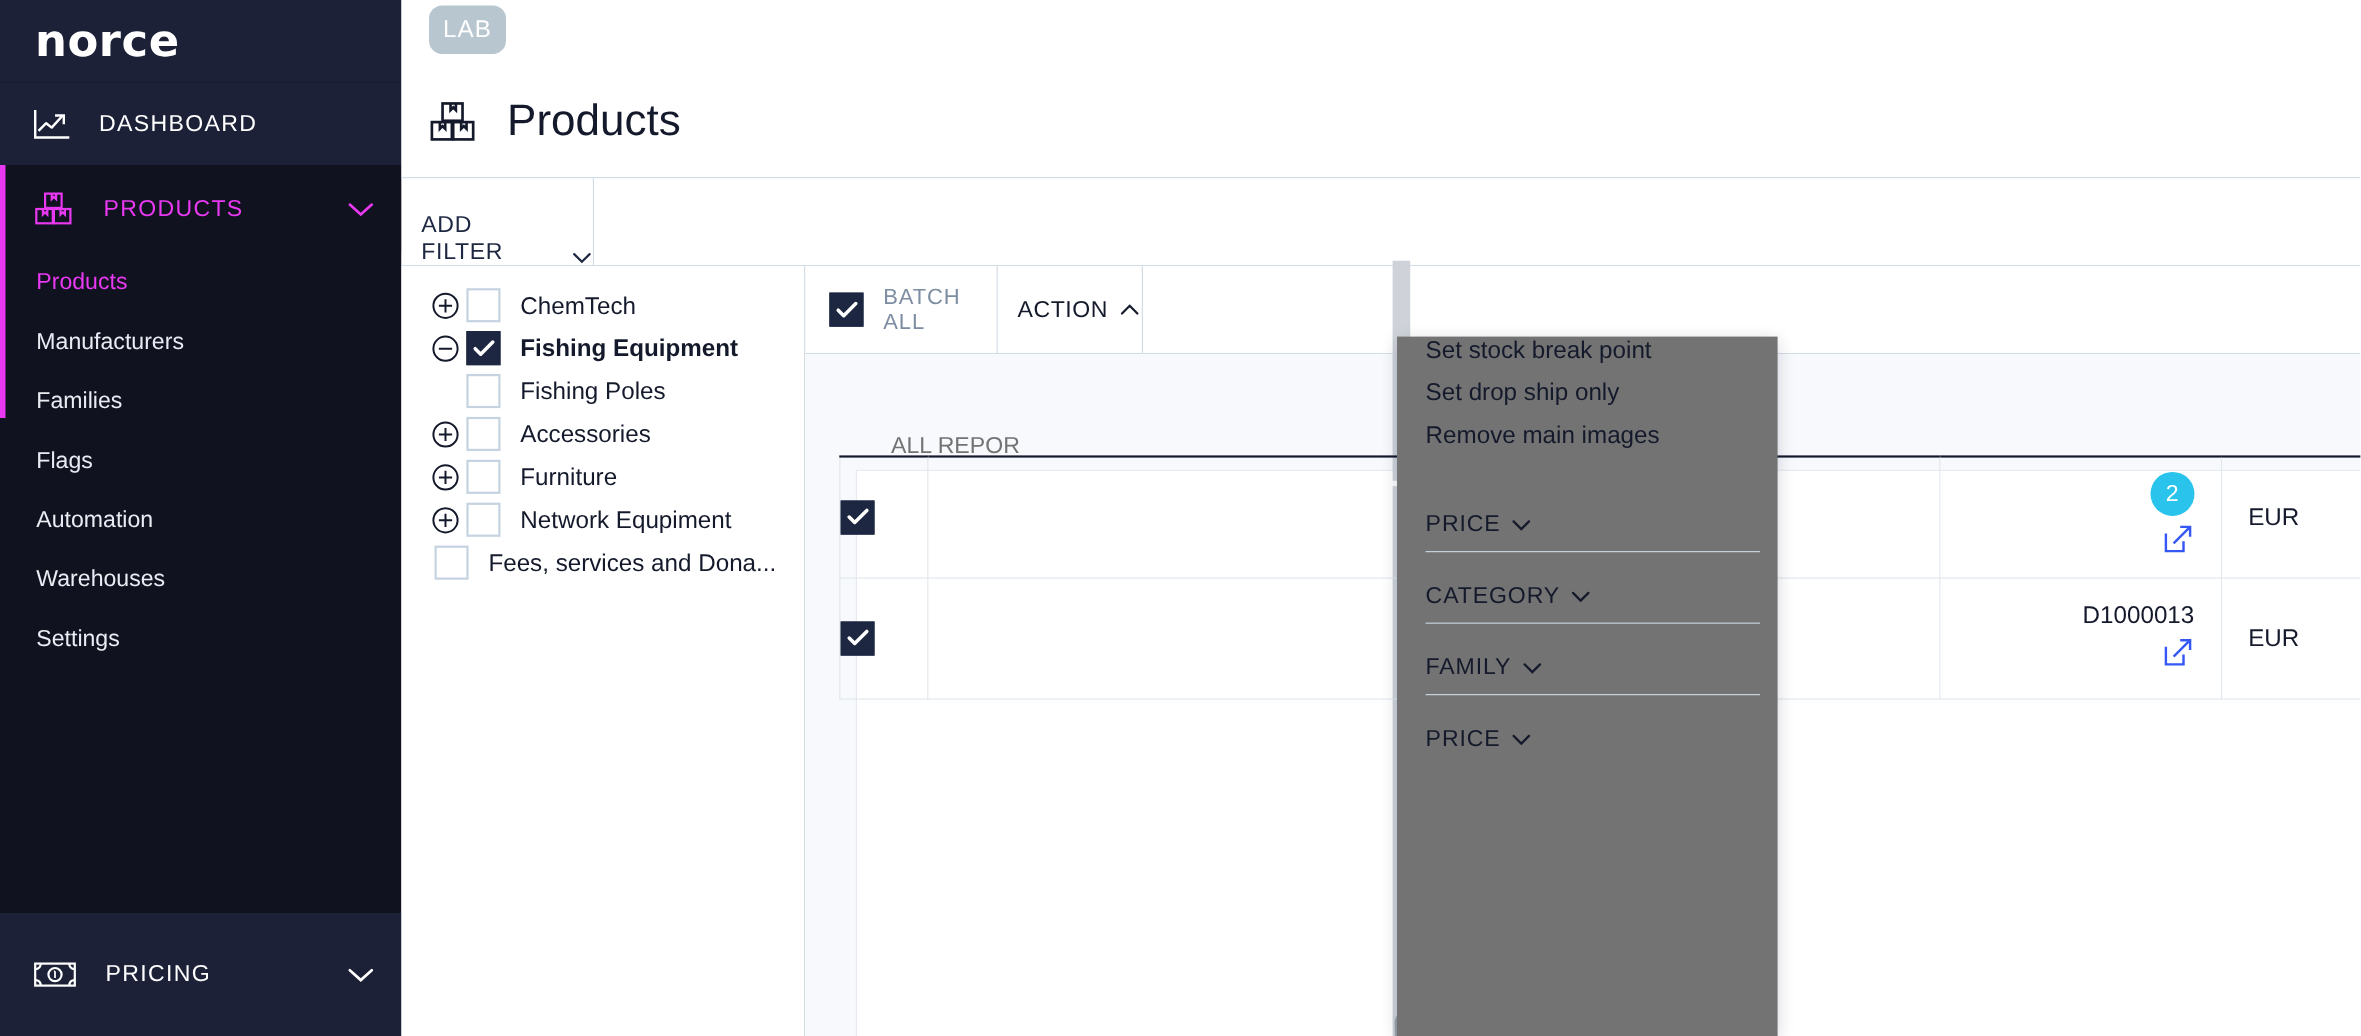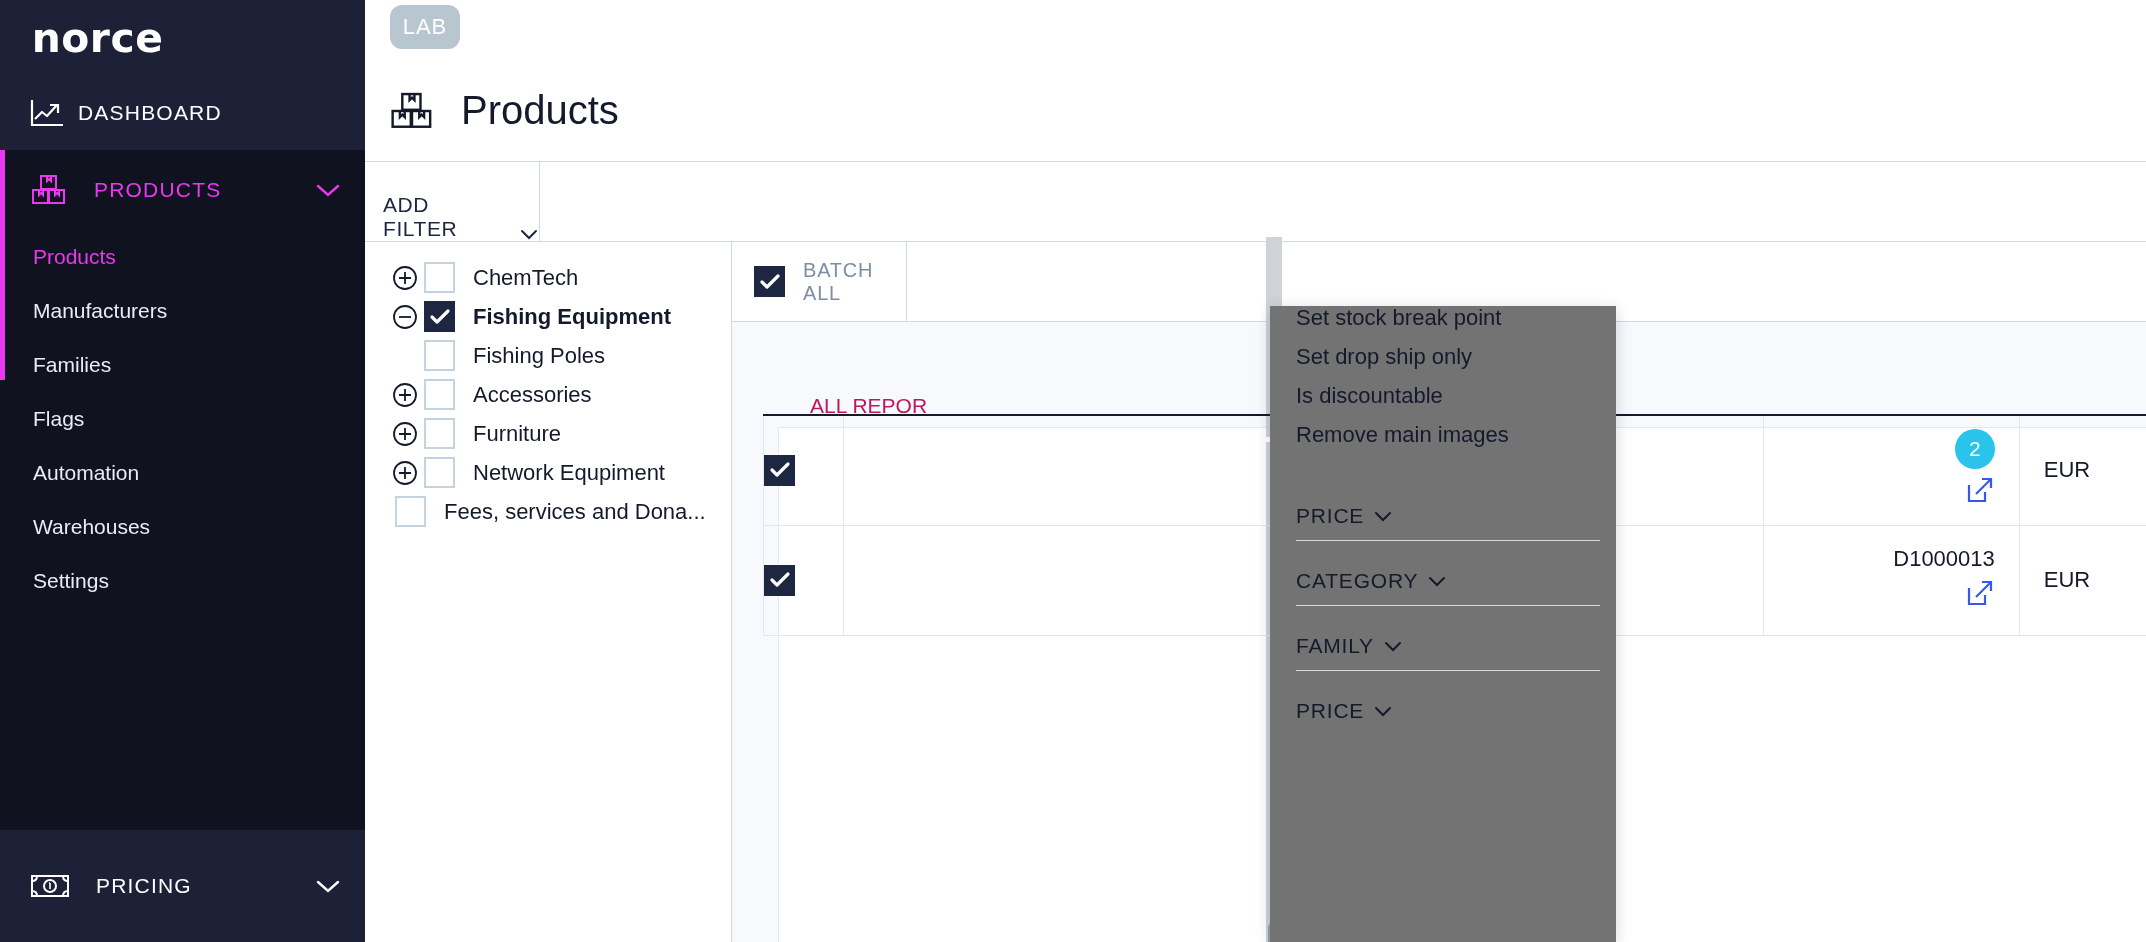--- a/index.html
+++ b/index.html
@@ -32,21 +32,21 @@
     letter-spacing: 0.5px;
     font-family: "DejaVu Sans", sans-serif;
     line-height: 1;
     transform: scaleX(1.02);
   }
   .sb-group-dash {
     height: 75px;
     background: #1c2138;
     display: flex; align-items: center;
     padding-left: 30px;
-    gap: 14px;
+    gap: 26px;
   }
   .sb-group-products {
     height: 80px;
     background: #10131f;
     display: flex; align-items: center;
     padding-left: 30px;
     gap: 26px;
     position: relative;
   }
   .sb-group-products::before {
@@ -218,21 +218,21 @@
 
   .table-inner {
     position: relative;
     height: calc(100% - 80px);
     background: #f7f9fc;
   }
   .all-report {
     position: absolute;
     left: 78px; top: 72px;
     font-size: 21px;
-    color: #be185d;
+    color: #737373;
     white-space: nowrap;
   }
   .card {
     position: absolute;
     left: 46px; top: 105px; right: -400px; bottom: -30px;
     background: #fff;
     border: 1px solid #e3e9f0;
   }
   .tbl {
     position: absolute;
@@ -500,20 +500,28 @@
       <div class="table-region">
 
         <div class="table-toolbar">
           <div class="batch-all">
             <span class="cb checked">
               <svg class="icon-svg" width="22" height="18" viewBox="0 0 22 18">
                 <path d="M3 9 L8 14 L19 3" stroke="#ffffff" stroke-width="3.2" fill="none" stroke-linecap="round" stroke-linejoin="round"></path>
               </svg>
             </span>
             <span class="lbl">BATCH ALL</span>
+          </div>
+          <div class="action-btn">
+            <span>ACTION</span>
+            <span>
+              <svg class="icon-svg" width="20" height="13" viewBox="0 0 20 13">
+                <path d="M3 10 L10 3 L17 10" stroke="#141a2b" stroke-width="2" fill="none" stroke-linecap="round"></path>
+              </svg>
+            </span>
           </div>
           <div class="toolbar-rest"></div>
         </div>
 
         <div class="table-inner">
           <div class="all-report">ALL REPOR</div>
           <div class="card"></div>
 
           <div class="vscroll a"></div>
           <div class="vscroll b">
@@ -566,21 +574,20 @@
             </tr>
           </tbody>
             </table>
         </div>
       </div>
     </div>
 
     <div class="dropdown">
       <div class="dd-item clipped">Set stock break point</div>
       <div class="dd-item">Set drop ship only</div>
-      <div class="dd-item">Is discountable</div>
       <div class="dd-item">Remove main images</div>
 
       <div class="dd-spacer"></div>
 
       <div class="dd-section">
         <span>PRICE</span>
         <span>
           <svg class="icon-svg" width="20" height="13" viewBox="0 0 20 13">
             <path d="M3 3 L10 10 L17 3" stroke="#141a2b" stroke-width="2" fill="none" stroke-linecap="round"></path>
           </svg>

